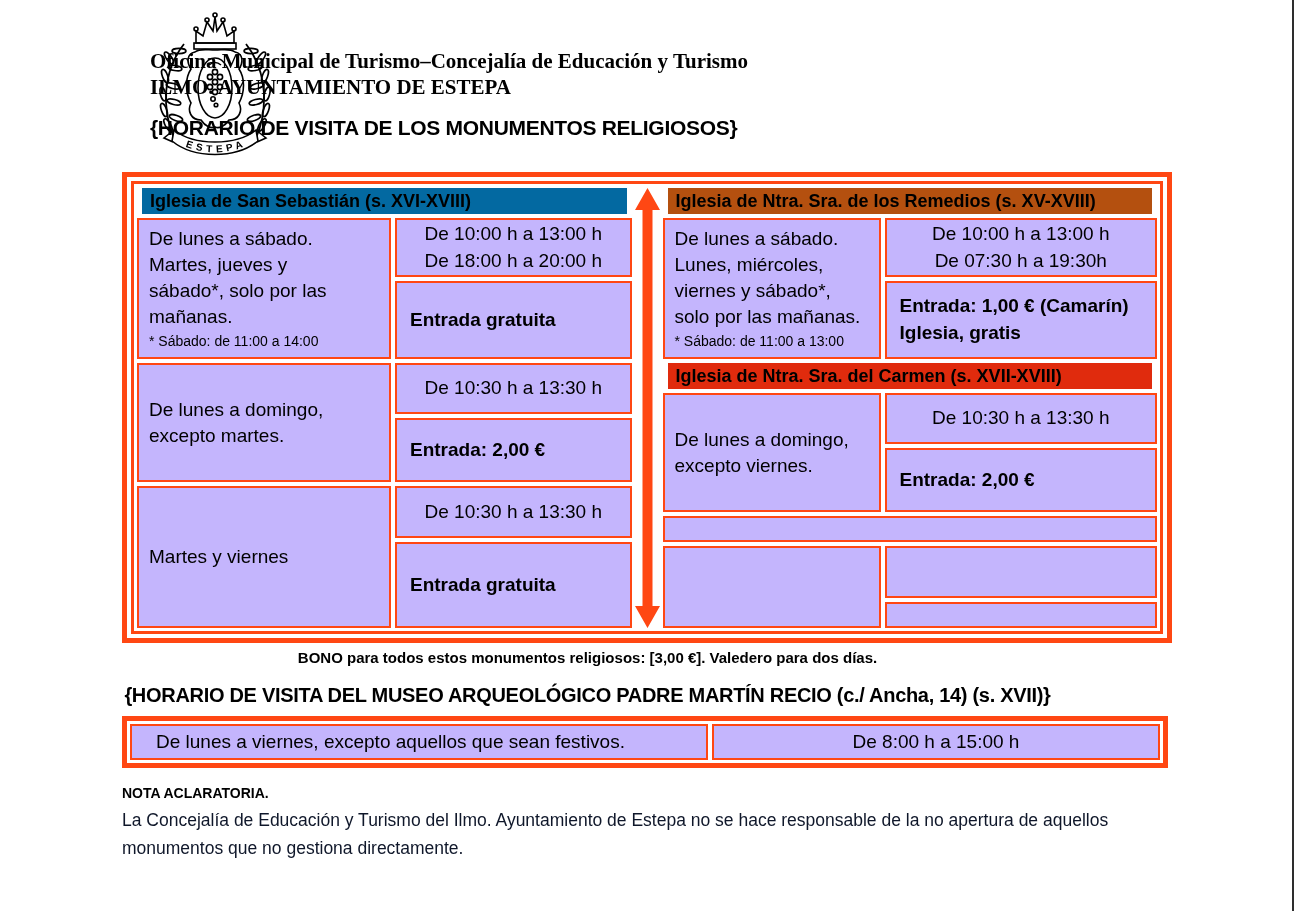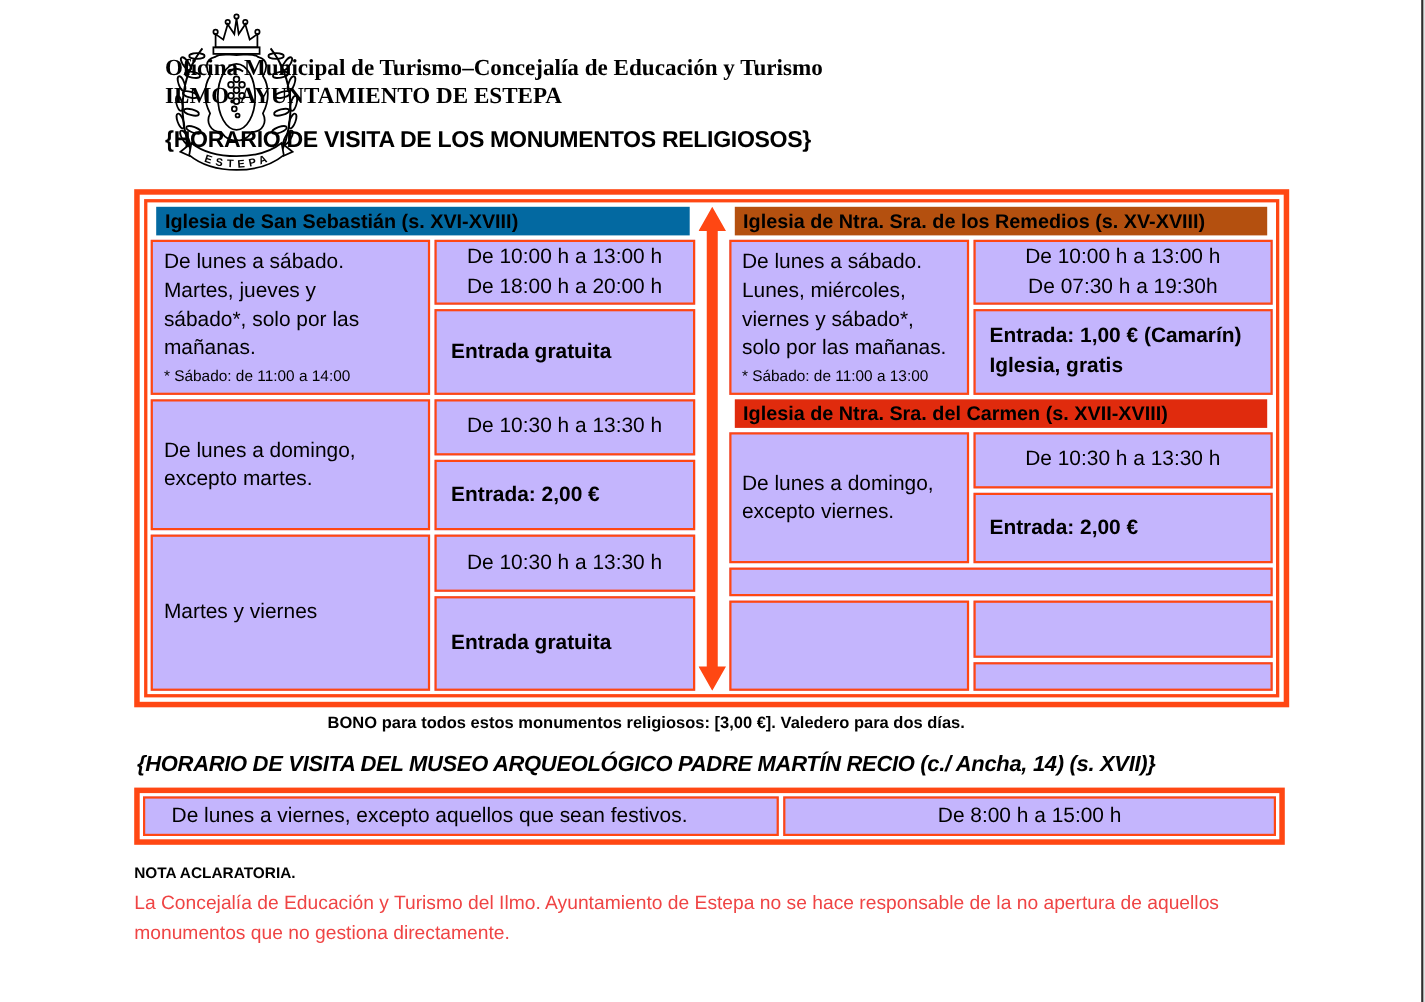--- a/index.html
+++ b/index.html
@@ -54,32 +54,32 @@
   .price {
     flex:1; display:flex; flex-direction:column; justify-content:center;
     padding-left:13px; font-weight:bold; font-size:19px; line-height:1.4;
   }
   .band-empty { height:26px; flex:none; }
   .arrow-col { display:flex; }
   .arrow-col svg { width:100%; height:100%; color:var(--border); }
 
   
   .bono { position:absolute; left:0; right:120px; top:649px; text-align:center; font-weight:bold; font-size:15px; }
-  .museum-title { position:absolute; left:0; right:120px; top:684px; text-align:center; font-weight:bold; font-size:20px; letter-spacing:-0.3px;font-style:italic; }
+  .museum-title { position:absolute; left:0; right:120px; top:684px; text-align:center; font-weight:bold; font-size:20px; letter-spacing:-0.3px; }
   .museum-table {
     position:absolute; left:122px; top:716px; width:1046px; height:52px;
     border:5px solid var(--border); padding:3px;
     display:grid; grid-template-columns:578px 1fr; column-gap:4px;
   }
   .m-days { display:flex; align-items:center; padding-left:24px; font-size:19px; }
   .m-time { display:flex; align-items:center; justify-content:center; font-size:19px; }
 
   .nota { position:absolute; left:122px; top:785px; width:1060px; }
   .nota-title { font-weight:bold; font-size:14px; margin-bottom:5px; }
-  .nota-line { font-size:17.5px; line-height:28px; color:#ef4444; }
+  .nota-line { font-size:17.5px; line-height:28px; color:#0f172a; }
 </style>
 </head>
 <body>
 
 <div class="page">
 
   <div class="logo">
     <svg width="126" height="150" viewBox="0 0 126 150" fill="none" stroke="#000" stroke-width="1.6">
 
       <path d="M44,33 L44,21 L51,26 L55,12 L61,21 L63,7 L65,21 L71,12 L75,26 L82,21 L82,33 Z"></path>

